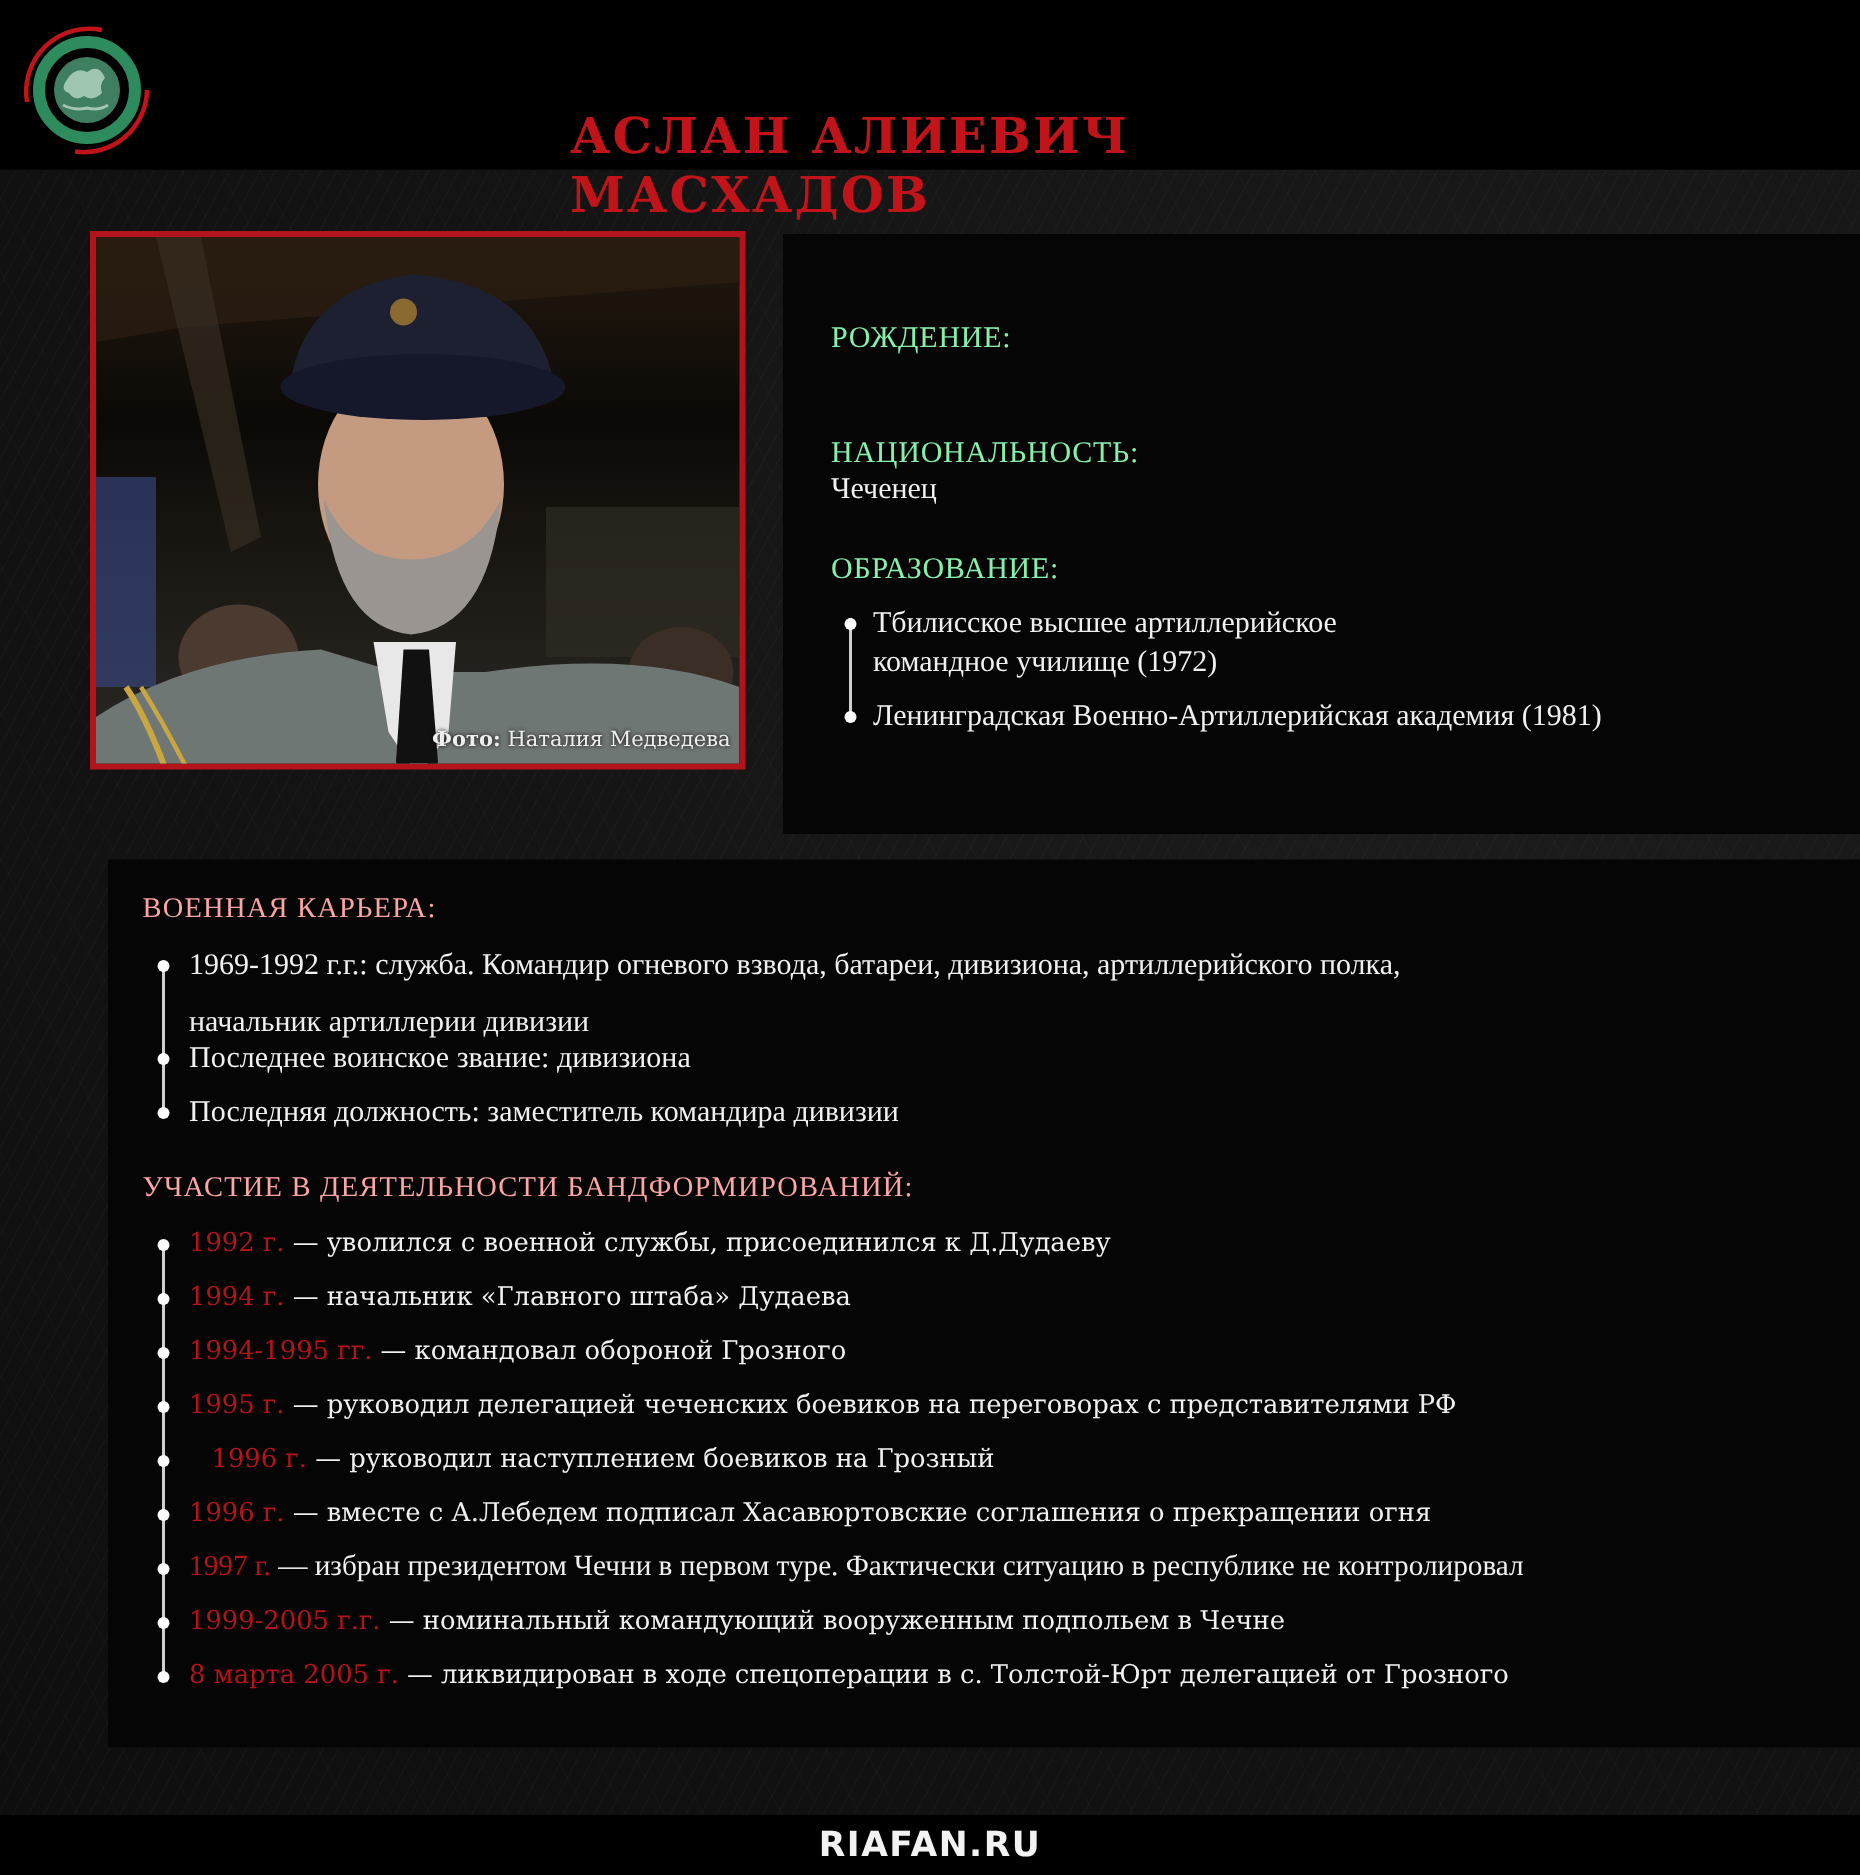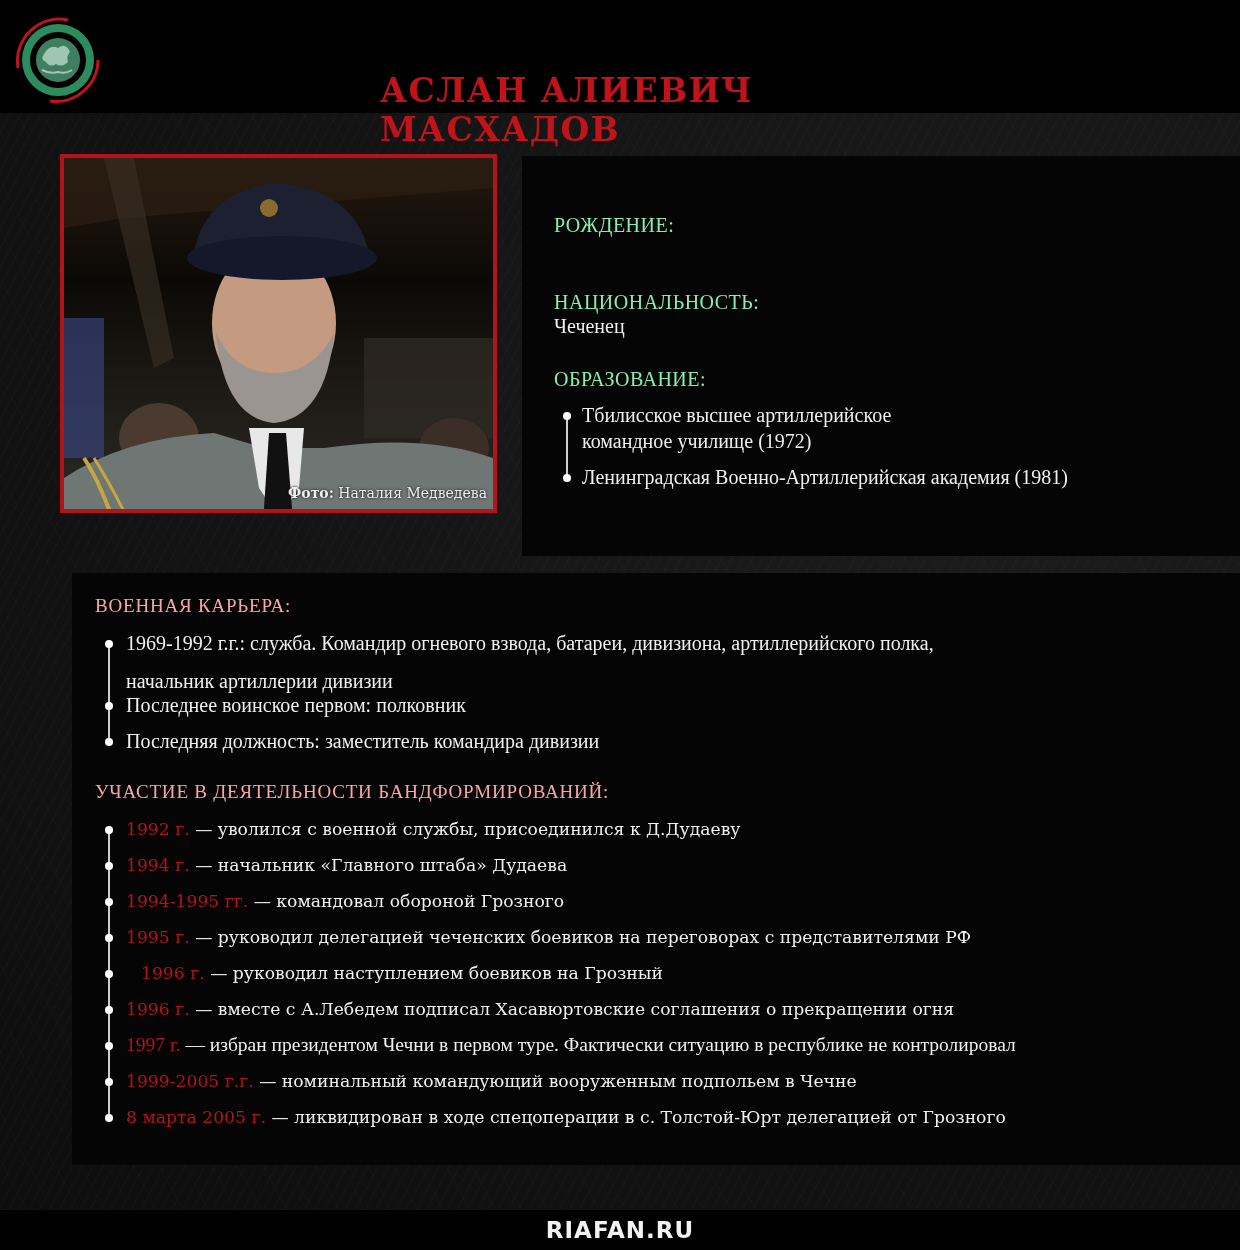--- a/index.html
+++ b/index.html
@@ -145,21 +145,21 @@
 
   <div class="timeline career" style="left:33px; top:58px; width:1120px; height:130px;">
     <div class="line" style="top:10px; height:100px;"></div>
     <div class="tl-item" style="top:0;">
       <div class="dot" style="top:9px;"></div>
       <div class="txt" style="top:-1px; left:21px;">1969-1992 г.г.: служба. Командир огневого взвода, батареи, дивизиона, артиллерийского полка,</div>
       <div class="txt" style="top:25px; left:21px;margin-top:12px;">начальник артиллерии дивизии</div>
     </div>
     <div class="tl-item" style="top:62px;">
       <div class="dot" style="top:9px;"></div>
-      <div class="txt" style="top:-1px; left:21px;">Последнее воинское первом: полковник</div>
+      <div class="txt" style="top:-1px; left:21px;">Последнее воинское звание: дивизиона</div>
     </div>
     <div class="tl-item" style="top:98px;">
       <div class="dot" style="top:9px;"></div>
       <div class="txt" style="top:-1px; left:21px;">Последняя должность: заместитель командира дивизии</div>
     </div>
   </div>
 
   <div class="section-head" style="top:208px;">УЧАСТИЕ В ДЕЯТЕЛЬНОСТИ БАНДФОРМИРОВАНИЙ:</div>
 
   <div class="timeline bandit" style="left:33px; top:244px; width:1120px; height:320px;">

